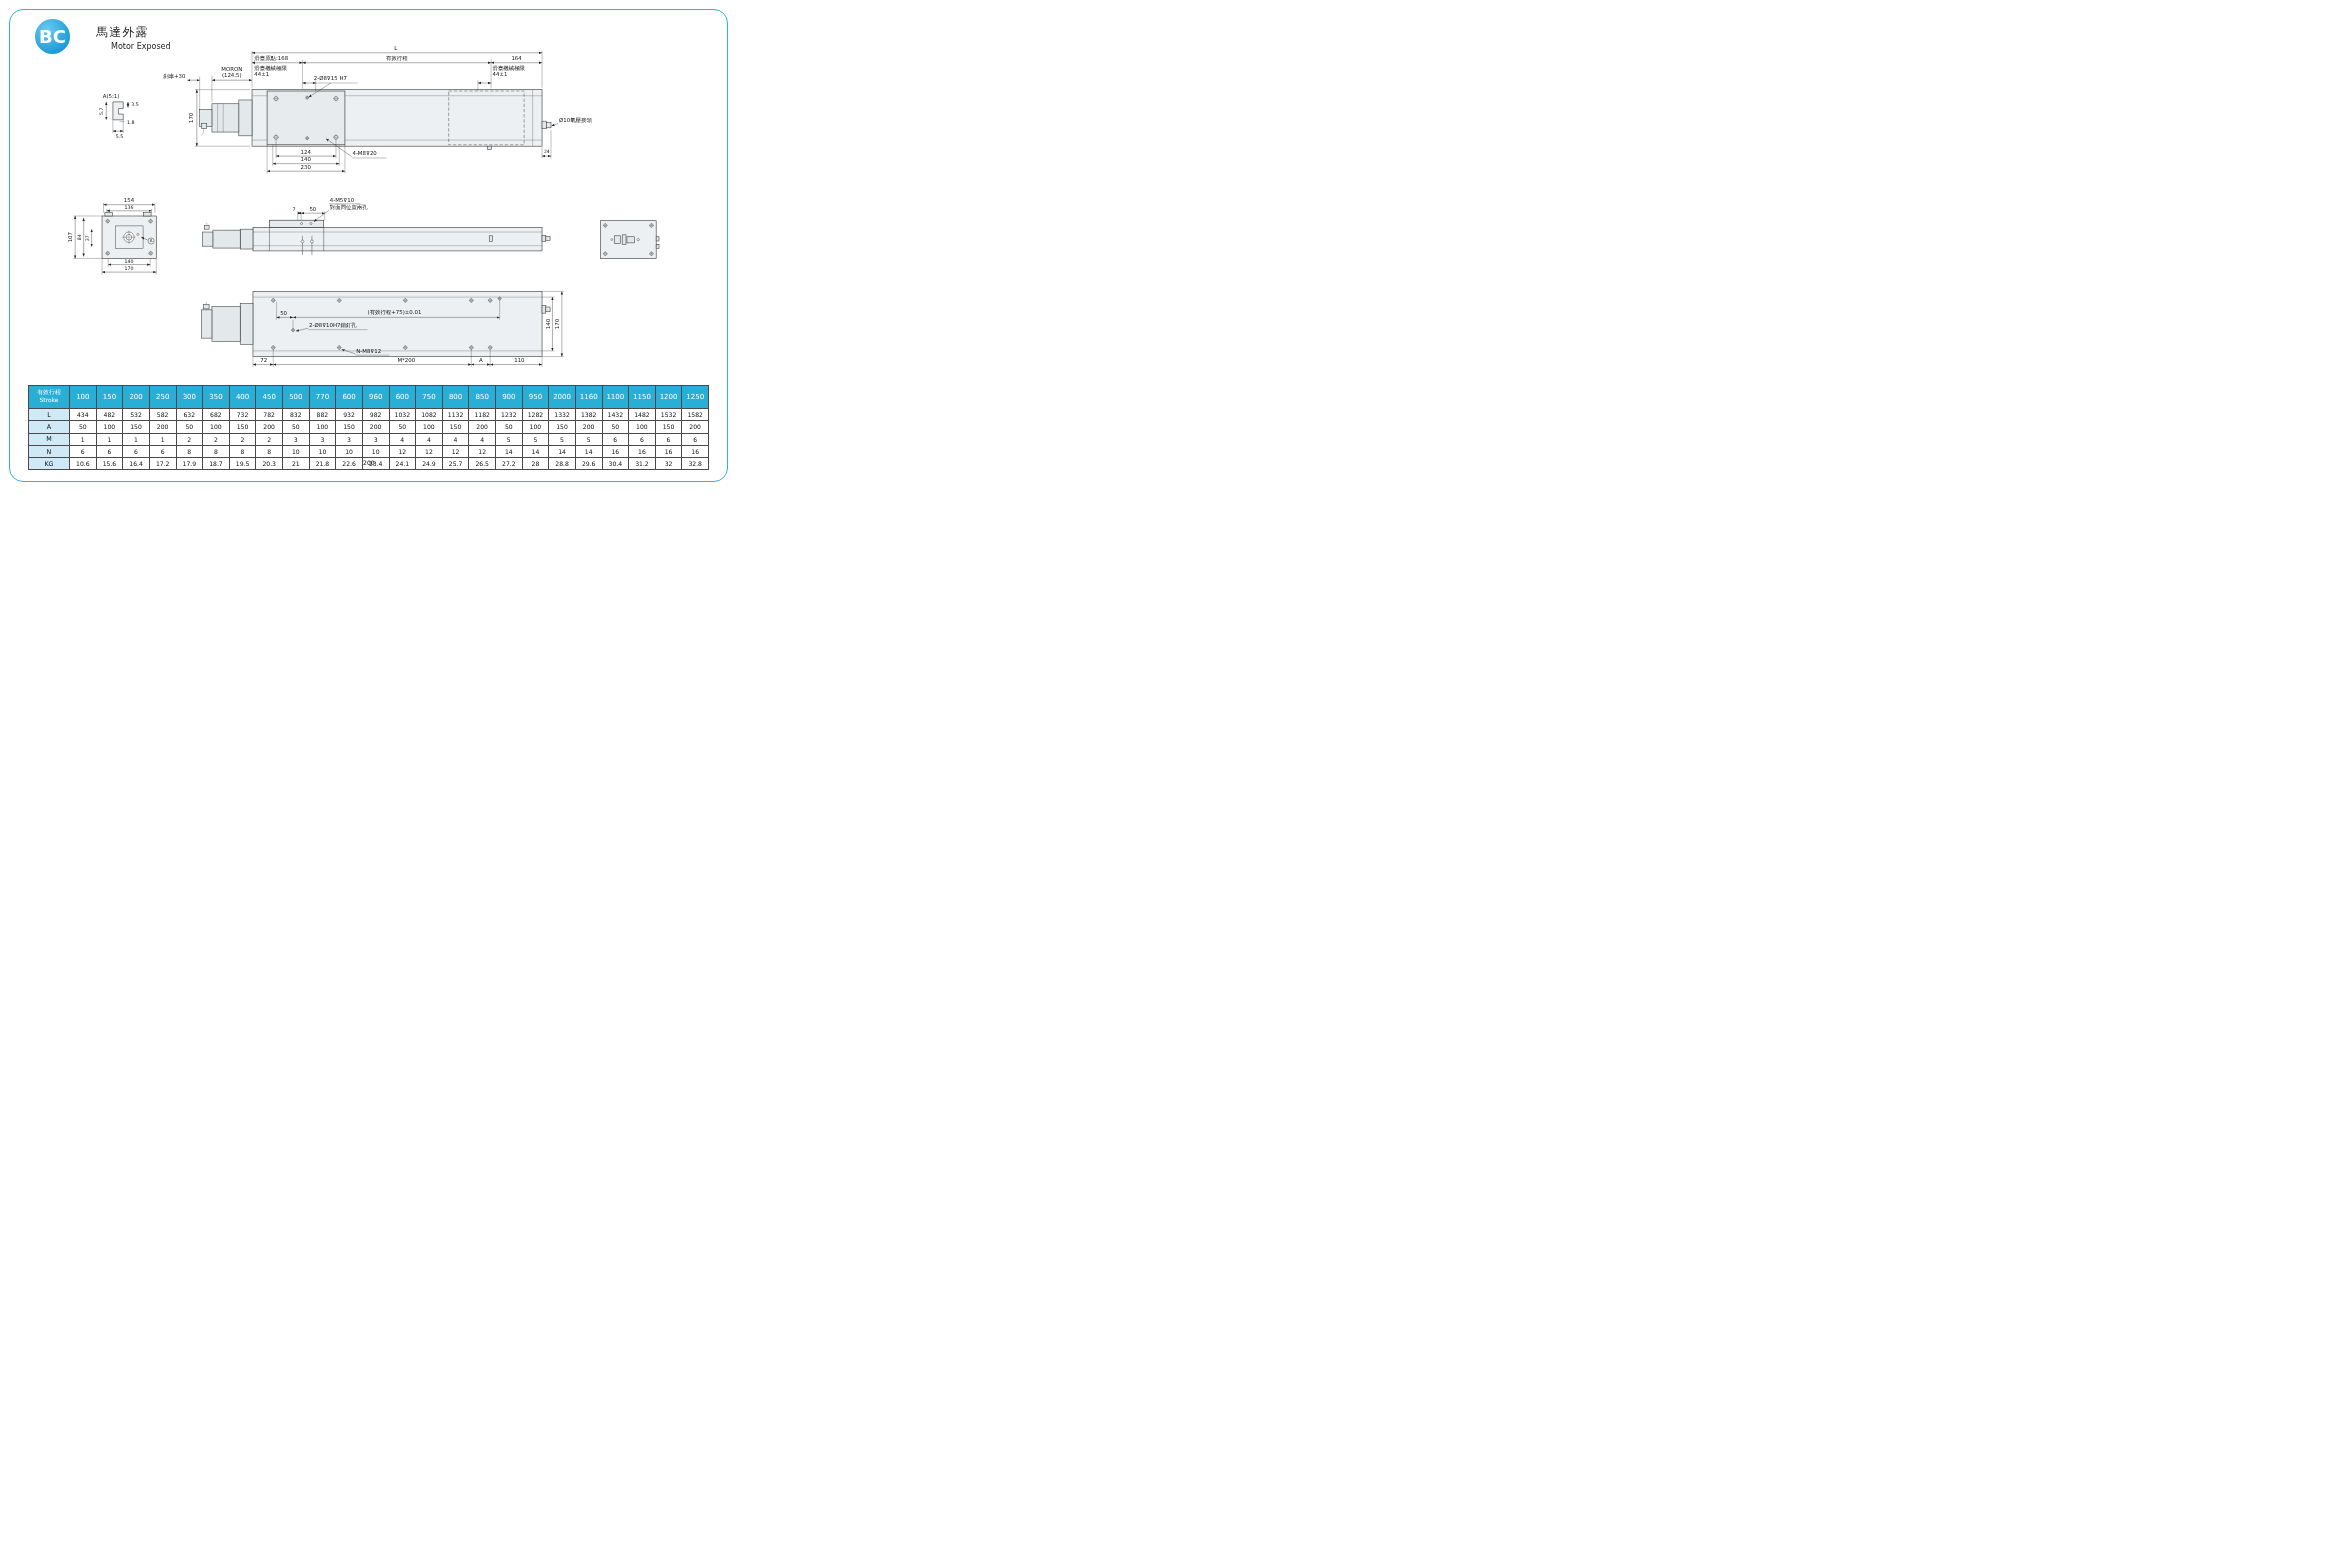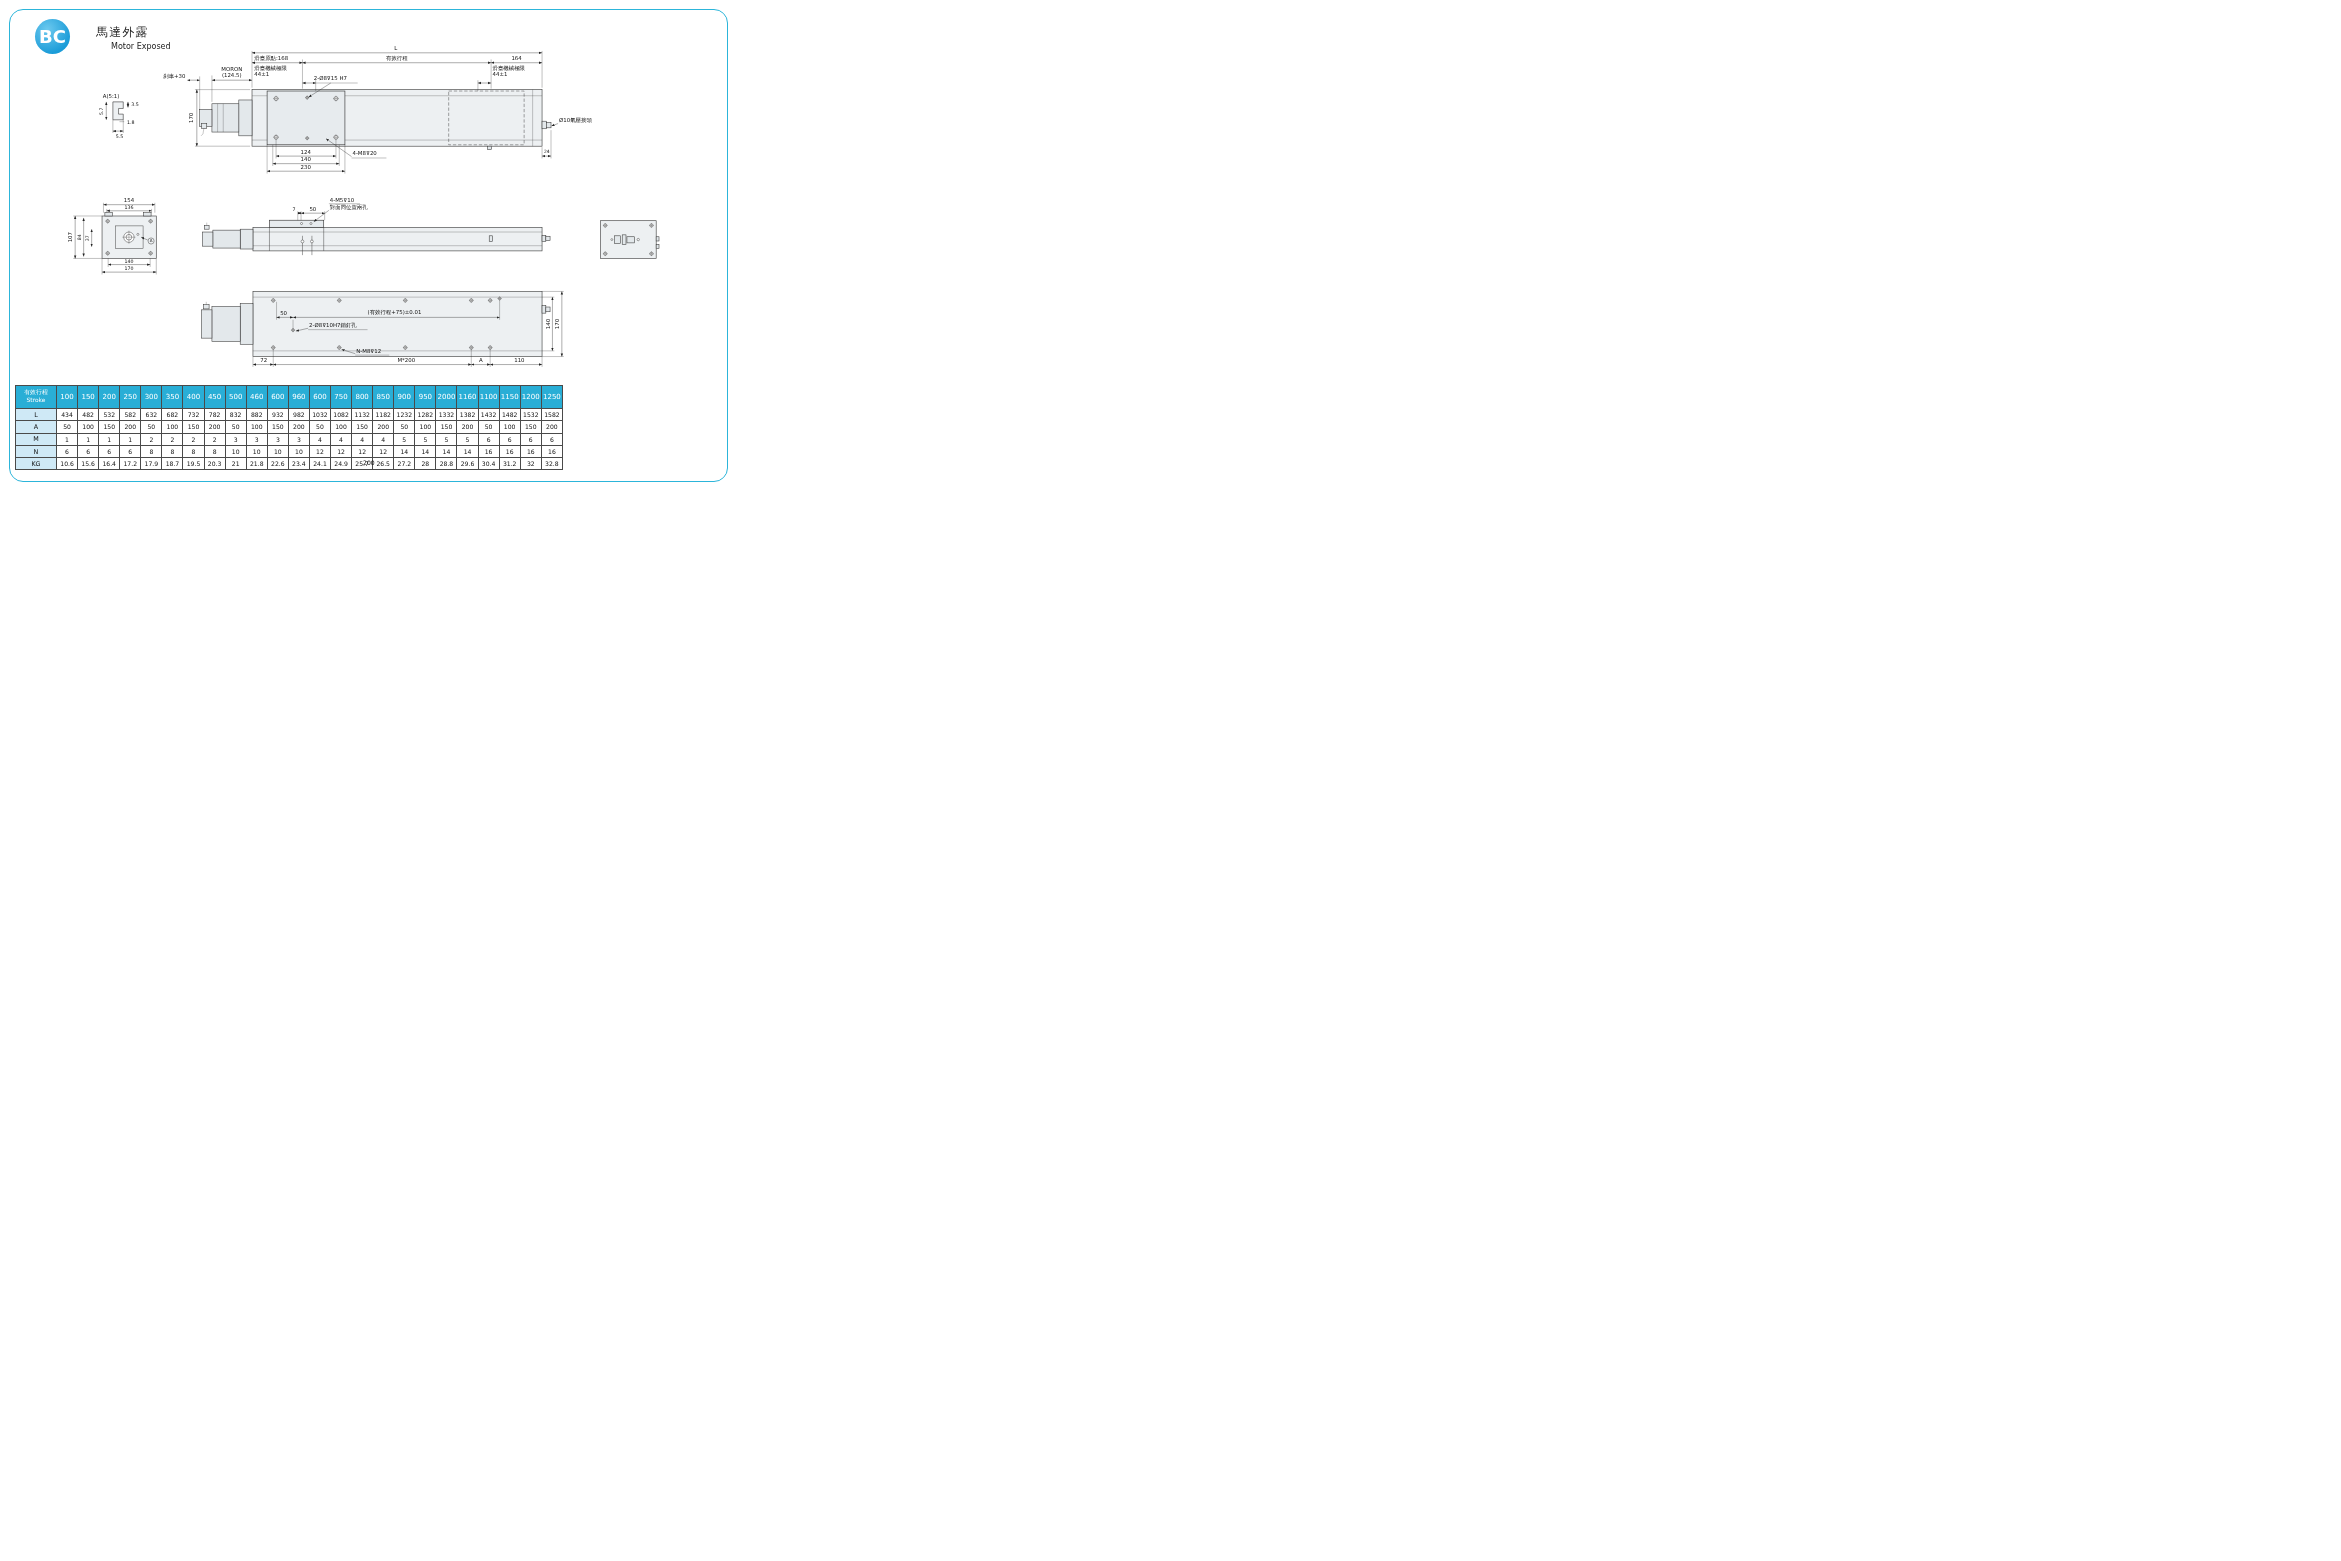--- a/index.html
+++ b/index.html
@@ -20,22 +20,22 @@
   .o{fill:#edf0f2;stroke:#3a3a3a;stroke-width:1.3;}
   .o2{fill:#e7ebee;stroke:#3a3a3a;stroke-width:1.4;}
   .m{fill:#e3e8eb;stroke:#3a3a3a;stroke-width:1.2;}
   .ln{stroke:#3a3a3a;stroke-width:1;fill:none;}
   .tn{stroke:#3a3a3a;stroke-width:0.6;fill:none;}
   .dsh{stroke:#3a3a3a;stroke-width:1;fill:none;stroke-dasharray:7 4;}
   .dim{stroke:#222;stroke-width:0.8;fill:none;marker-start:url(#ar);marker-end:url(#ar);}
   .ext{stroke:#222;stroke-width:0.6;fill:none;}
   .ldr{stroke:#222;stroke-width:0.8;fill:none;marker-end:url(#ar);}
   .hole{fill:#fff;stroke:#333;stroke-width:1;}
-  .spec-table{position:absolute;left:15px;top:385px;border-collapse:collapse;table-layout:fixed;
-              width:548px;font-family:"DejaVu Sans",sans-serif;}
+  .spec-table{position:absolute;left:28px;top:385px;border-collapse:collapse;table-layout:fixed;
+              width:681px;font-family:"DejaVu Sans",sans-serif;}
   .spec-table th,.spec-table td{border:0.5px solid #4a4a4a;text-align:center;vertical-align:middle;padding:0;}
   .spec-table thead th{background:#29aed6;color:#fff;font-weight:normal;font-size:7px;height:22px;}
   .spec-table th.corner{width:40px;font-size:5.9px;line-height:1.3;}
   .spec-table tbody th{background:#cfe9f6;font-weight:normal;font-size:6.4px;height:11.3px;}
   .spec-table tbody td{font-size:6.1px;height:11.3px;background:#fff;}
   .stray{position:absolute;left:363px;top:459px;font-size:6.1px;background:transparent;}
 </style>
 </head>
 <body>
 
@@ -335,21 +335,21 @@
           </th>
           <th>100</th>
           <th>150</th>
           <th>200</th>
           <th>250</th>
           <th>300</th>
           <th>350</th>
           <th>400</th>
           <th>450</th>
           <th>500</th>
-          <th>460</th>
+          <th>770</th>
           <th>600</th>
           <th>960</th>
           <th>600</th>
           <th>750</th>
           <th>800</th>
           <th>850</th>
           <th>900</th>
           <th>950</th>
           <th>2000</th>
           <th>1160</th>

